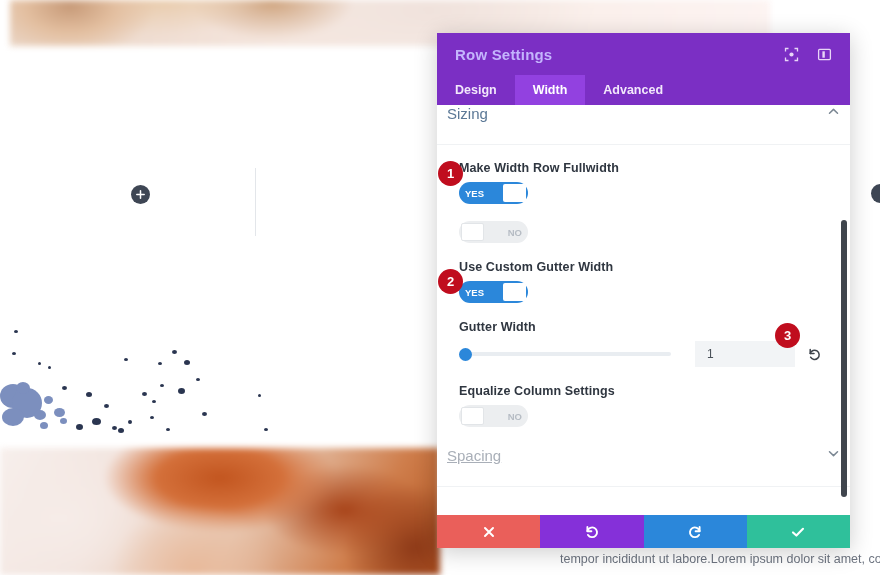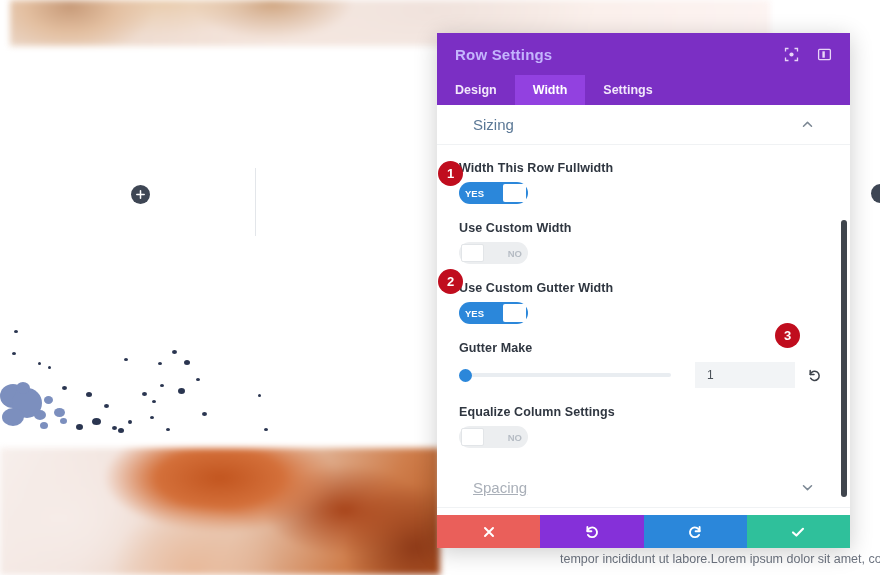--- a/index.html
+++ b/index.html
@@ -99,22 +99,22 @@
   }
   .tab {
     padding: 0 18px; height: 30px; display: flex; align-items: center;
     color: #f2e8fb; font-size: 12.5px; font-weight: bold;
   }
   .tab.active { background: #9241e0; color: #ffffff; }
 
   .modal-body { flex: 1 1 auto; position: relative; overflow: hidden; background:#fff; }
 
   .section-head {
-    height: 40px; display: flex; align-items: center;
-    padding: 0 36px; border-bottom: 1px solid #f0f2f4;
+    height: 40px; display: flex; 
+    padding: 0 10px; border-bottom: 1px solid #f0f2f4;
   }
   .section-head .title { font-size: 15px; color: #5b7896; }
   .section-head.collapsed .title { color: #a9afb8; text-decoration: underline; }
   .section-head .chev { margin-left: auto; color: #7b8793; display: flex; }
   .section-head .chev svg { display: block; }
 
   .fields { padding: 16px 22px 14px 22px; }
 
   .field { margin-bottom: 17px; }
   .field:last-child { margin-bottom: 6px; }
@@ -266,62 +266,61 @@
             <rect x="1.6" y="2.4" width="11.8" height="10.2" rx="1"></rect>
             <rect x="5.4" y="4.3" width="2.4" height="6.4" fill="currentColor" stroke="none"></rect>
           </svg>
         </span>
       </div>
     </div>
 
     <div class="tabs">
       <div class="tab">Design</div>
       <div class="tab active">Width</div>
-      <div class="tab">Settings</div>
+      <div class="tab">Advanced</div>
     </div>
 
     <div class="modal-body">
 
       <div class="section-head">
         <div class="title">Sizing</div>
         <span class="chev">
           <svg width="13" height="13" viewBox="0 0 13 13" fill="none" stroke="currentColor" stroke-width="1.5">
             <path d="M2.5 8.2 L6.5 4.4 L10.5 8.2" stroke-linecap="round" stroke-linejoin="round"></path>
           </svg>
         </span>
       </div>
 
       <div class="fields">
 
         <div class="field">
-          <div class="field-label">Width This Row Fullwidth</div>
+          <div class="field-label">Make Width Row Fullwidth</div>
           <div class="toggle on">
             <span class="txt">YES</span>
             <span class="knob"></span>
           </div>
         </div>
 
         <div class="field">
-          <div class="field-label">Use Custom Width</div>
           <div class="toggle off">
             <span class="txt">NO</span>
             <span class="knob"></span>
           </div>
         </div>
 
         <div class="field">
           <div class="field-label">Use Custom Gutter Width</div>
           <div class="toggle on">
             <span class="txt">YES</span>
             <span class="knob"></span>
           </div>
         </div>
 
         <div class="field">
-          <div class="field-label">Gutter Make</div>
+          <div class="field-label">Gutter Width</div>
           <div class="slider-row">
             <div class="slider-wrap">
               <div class="slider-track"></div>
               <div class="slider-knob"></div>
             </div>
             <div class="num-input">1</div>
             <span class="reset-icon">
               <svg width="15" height="15" viewBox="0 0 15 15" fill="none" stroke="currentColor" stroke-width="1.5">
                 <path d="M3.2 6.4 A4.6 4.6 0 1 1 3.6 10.2" stroke-linecap="round"></path>
                 <path d="M3.2 2.6 V6.6 H7.0" stroke-linecap="round" stroke-linejoin="round"></path>

